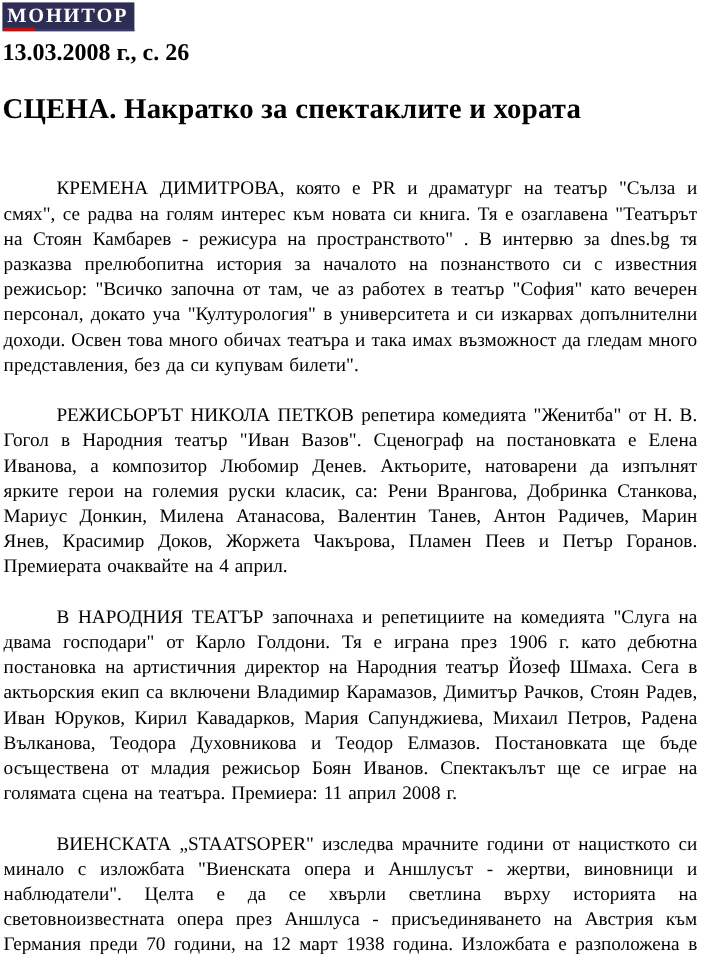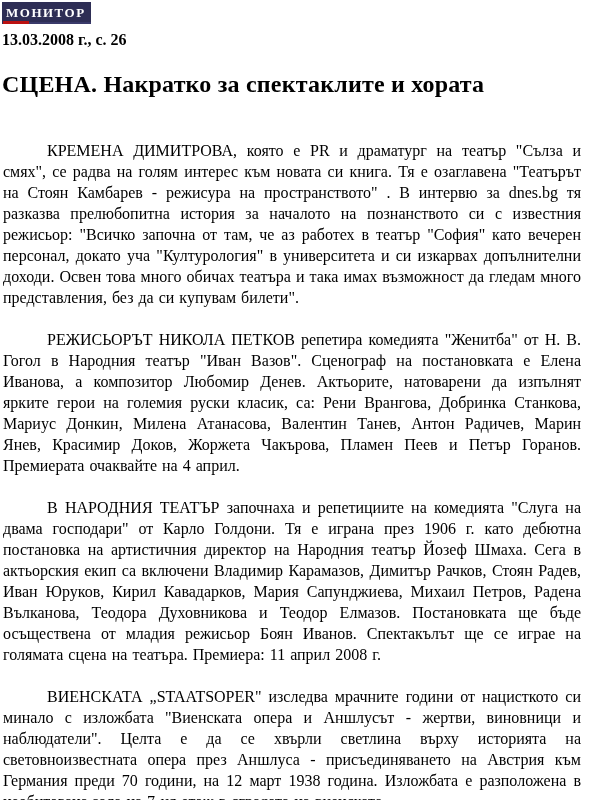--- a/index.html
+++ b/index.html
@@ -21,21 +21,21 @@
     display: inline-block;
     position: relative;
     background: #2e2e55;
     color: #ffffff;
     padding: 2px 5px 4px 4px;
     line-height: 1;
   }
   .logo-text {
     font-family: "Liberation Serif", serif;
     font-weight: bold;
-    font-size: 13px;
+    font-size: 17px;
     letter-spacing: 1.5px;
     text-transform: uppercase;
   }
   .logo-text::first-letter {
     font-size: 18px;
   }
   .logo-red {
     position: absolute;
     left: 1px;
     bottom: 0;
@@ -46,21 +46,21 @@
   .logo-rule {
     position: absolute;
     left: 27px;
     right: 0;
     bottom: 0;
     height: 2px;
     background: #3a3a6a;
   }
   .dateline {
     margin: 7px 0 0 2px;
-    font-size: 16px;
+    font-size: 20px;
     font-weight: bold;
   }
   .headline {
     margin: 22px 0 0 2px;
     font-size: 24px;
     font-weight: bold;
     letter-spacing: 0.2px;
   }
   .article {
     margin: 42px 3px 0 3px;

